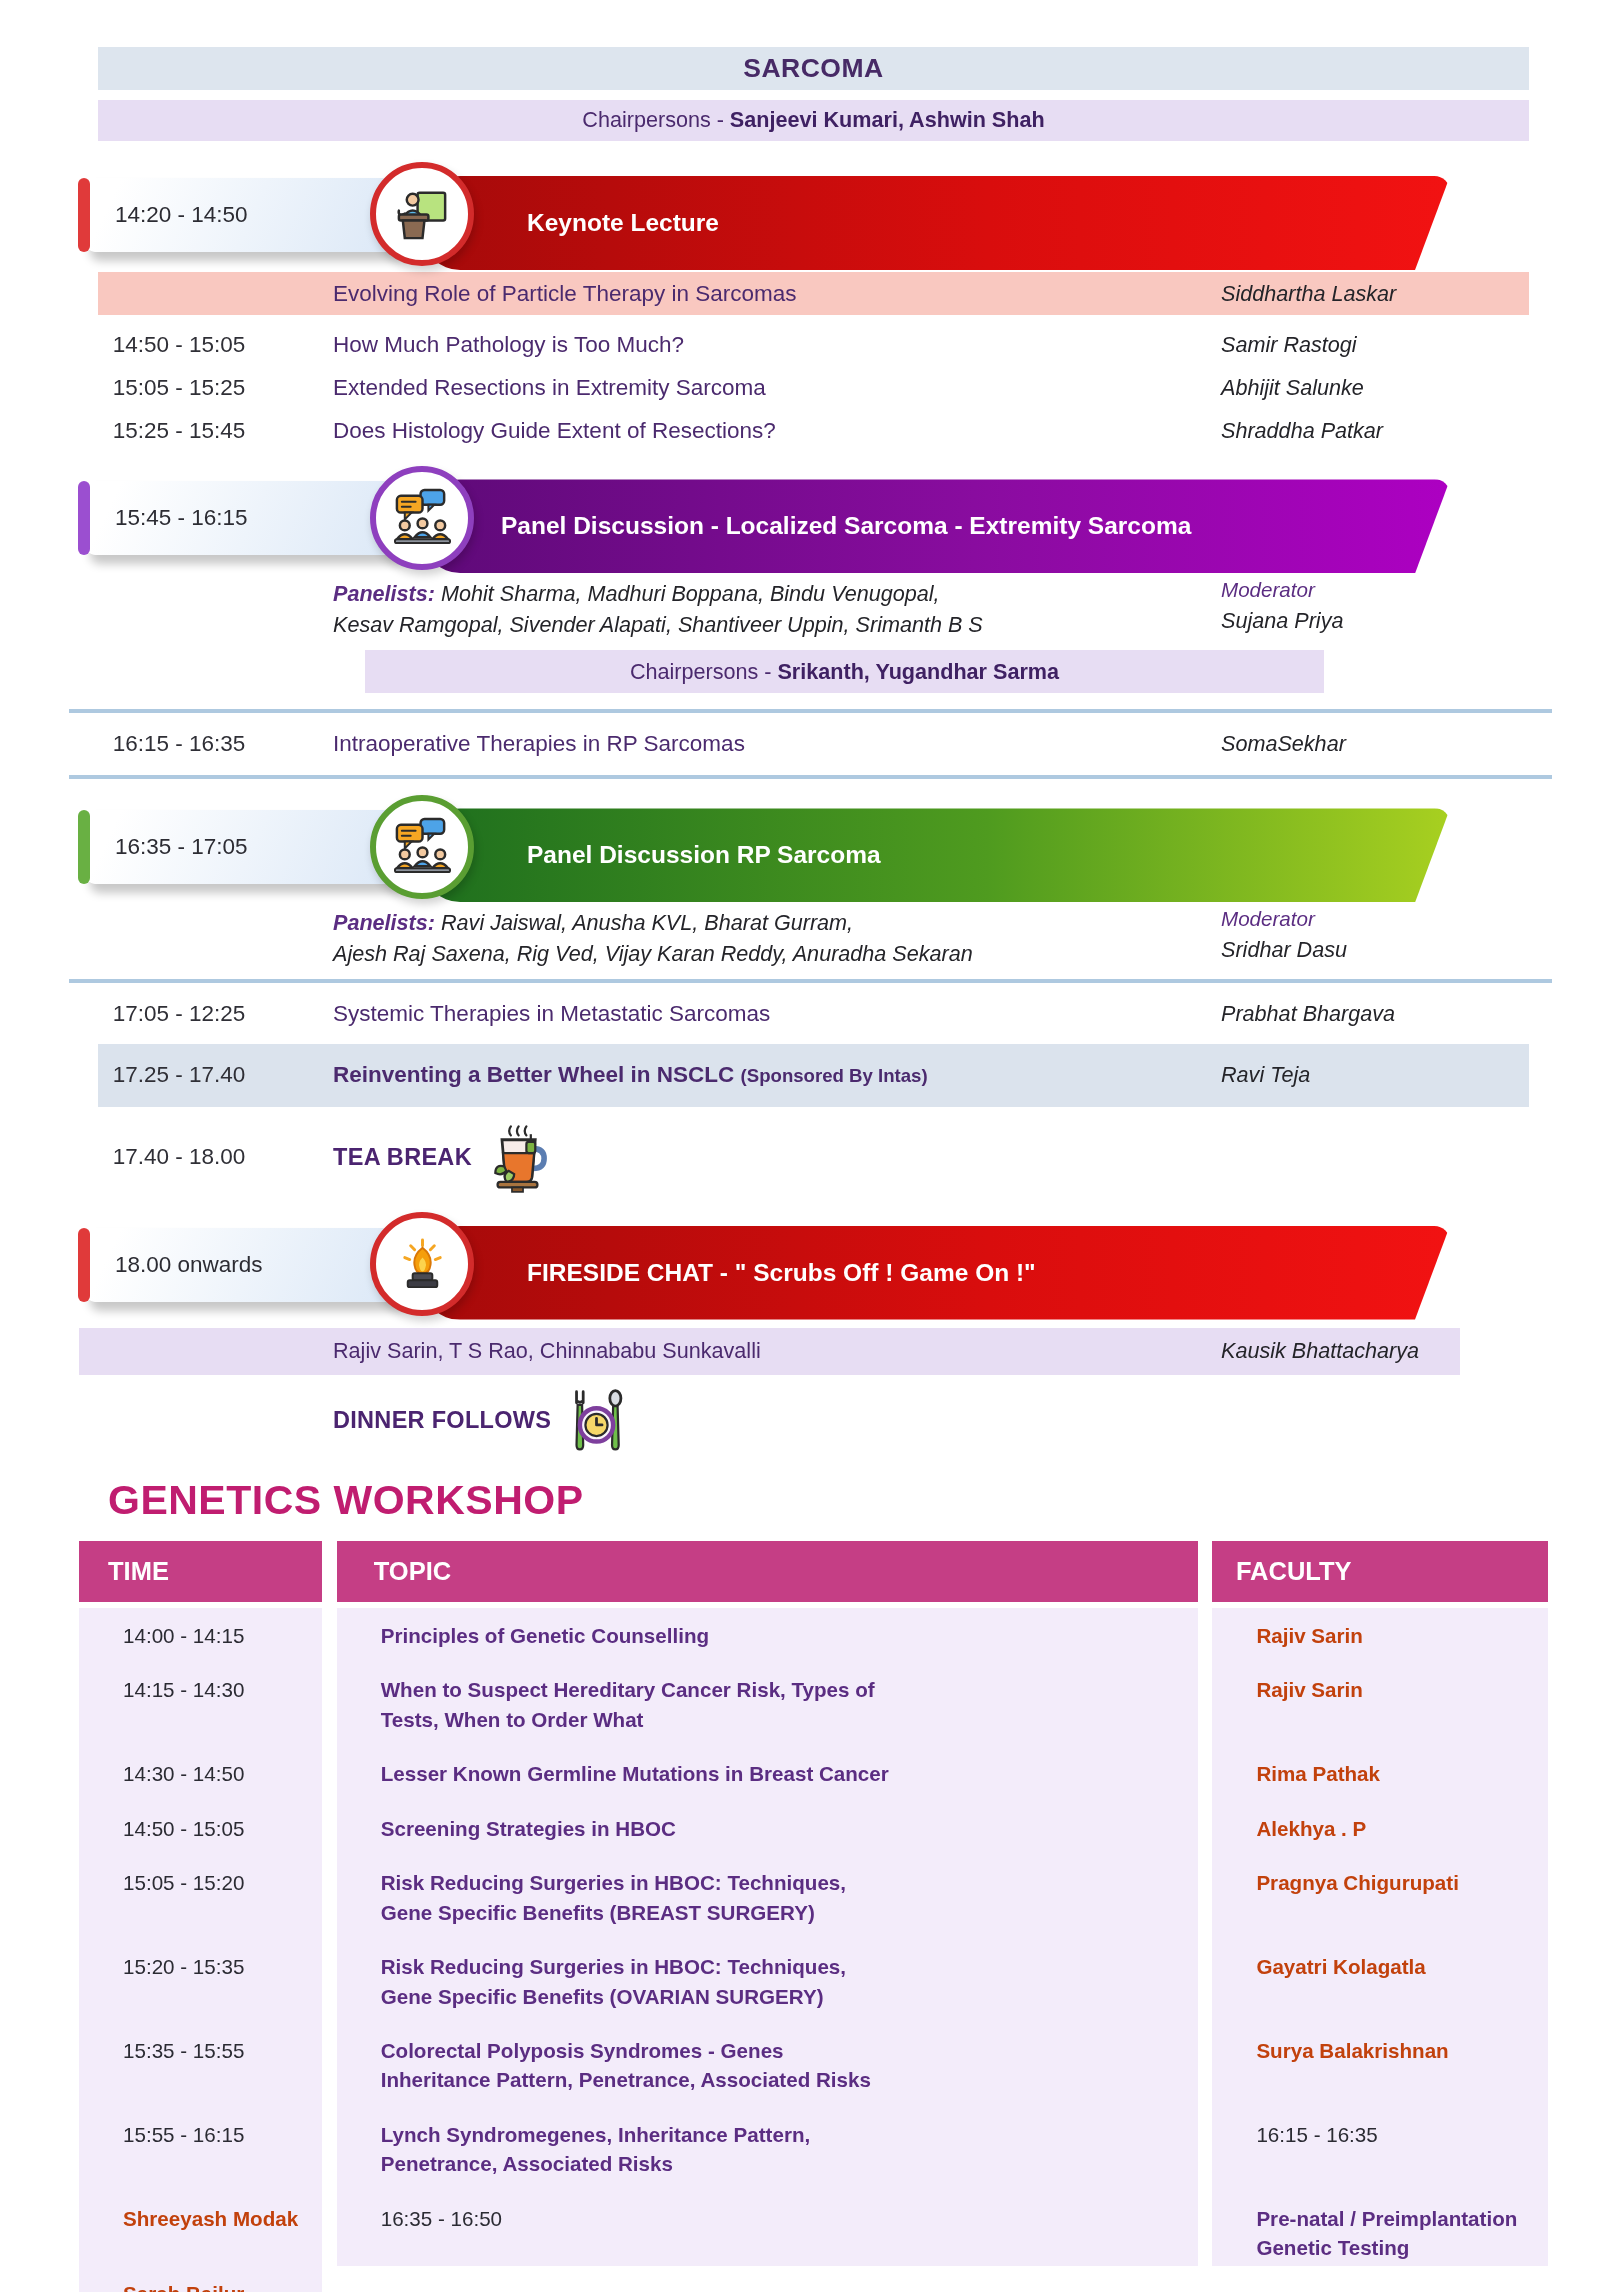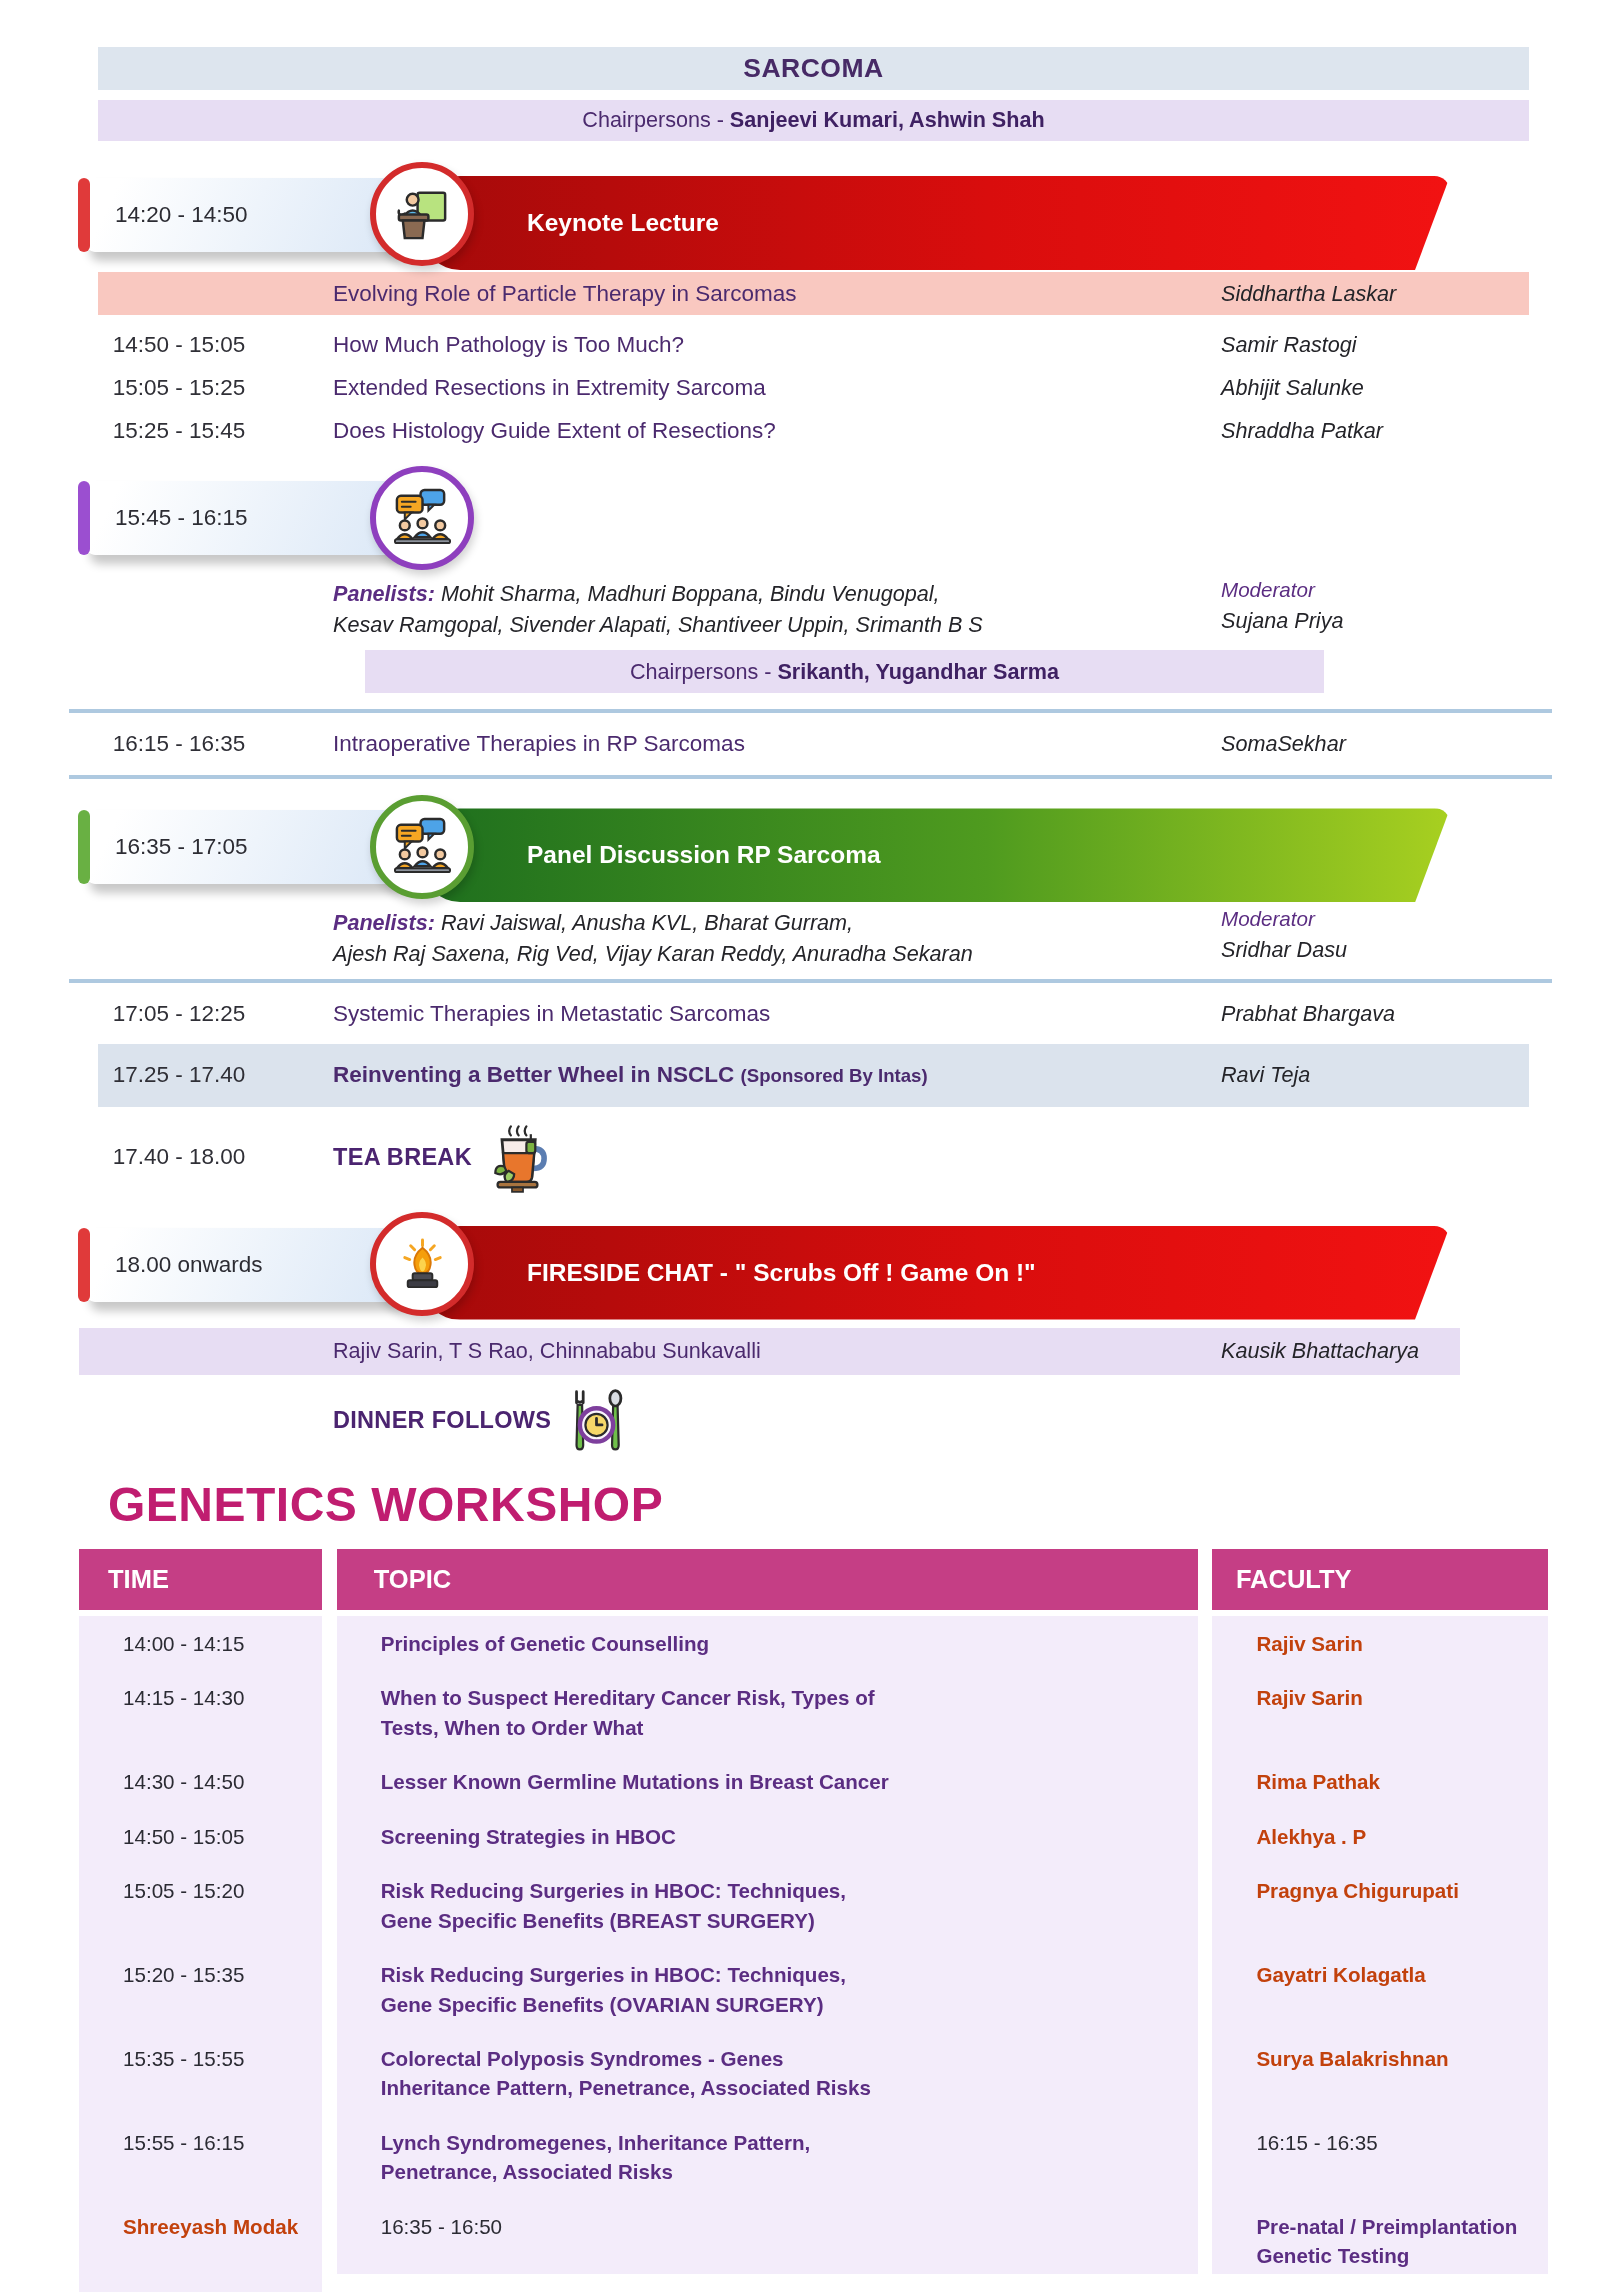--- a/index.html
+++ b/index.html
@@ -73,21 +73,21 @@
   .tea-row .t { width:235px; padding-left:14.7px; font-size:22.5px; color:#2f2f36; }
   .break-label { font-size:23.5px; font-weight:800; color:#4b2470; letter-spacing:0.3px; }
   .tea-row svg, .dinner-row svg { width:71px; height:71px; margin-left:9.8px; }
   .names-band { margin:9.8px 161px 0 79px; background:#e7ddf3; display:grid;
     grid-template-columns:888px auto; padding:10.8px 0 10.8px 254px; align-items:center; }
   .names-band .names { font-size:21.6px; font-weight:500; color:#4b2a6e; }
   .names-band .host { font-size:21.6px; font-style:italic; color:#242429; }
   .dinner-row { display:flex; align-items:center; margin:7.8px 0 0 333px; min-height:74px; }
 
   
-  .gw-title { margin:19.6px 0 17.6px 108px; font-size:48px; font-weight:800; color:#c01d70; letter-spacing:0.5px; }
+  .gw-title { margin:19.6px 0 17.6px 108px; font-size:41px; font-weight:800; color:#c01d70; letter-spacing:0.5px; }
   .gt-header, .gt-body { display:grid; grid-template-columns:243px 861px 336px; column-gap:14.7px;
     margin-left:79px; margin-right:51px; }
   .gt-header .h { background:#c53e85; color:#fff; font-weight:700; font-size:25.5px;
     height:61px; display:flex; align-items:center; }
   .gt-body { margin-top:5.9px; }
   .gt-body .c { background:#f3ecfa; font-size:20.6px; line-height:1.42; padding-top:12.7px; padding-bottom:12.7px;padding-left:44px; }
   .pad-time { padding-left:29px; } .pad-topic { padding-left:37px; } .pad-fac { padding-left:23.5px; }
   .gt-time { color:#2b2b33; }
   .gt-topic { color:#5b2d82; font-weight:600; }
   .gt-fac { color:#c2410c; font-weight:600; }
@@ -144,20 +144,23 @@
   <div class="srow">
     <span class="t">15:25 - 15:45</span>
     <span class="topic">Does Histology Guide Extent of Resections?</span>
     <span class="spk">Shraddha Patkar</span>
   </div>
 
   <div class="banner-row" style="margin-top:13.7px;">
     <div class="time-chip">
       <span class="acc acc-purple"></span>
       <span>15:45 - 16:15</span>
+    </div>
+    <div class="banner-bar bar-purple" style="padding-left:78px;">
+      <span>Panel Discussion - Localized Sarcoma - Extremity Sarcoma</span>
     </div>
     <div class="icon-circle ring-purple">
       <svg viewBox="0 0 64 64">
         <rect x="30" y="4" width="24" height="15" rx="4" fill="#4da3e8" stroke="#2b2b2b" stroke-width="2.5"></rect>
         <path d="M38 19 l0 6 6 -6 z" fill="#4da3e8" stroke="#2b2b2b" stroke-width="2"></path>
         <rect x="6" y="10" width="26" height="17" rx="4" fill="#f5a623" stroke="#2b2b2b" stroke-width="2.5"></rect>
         <path d="M14 27 l0 7 7 -7 z" fill="#f5a623" stroke="#2b2b2b" stroke-width="2"></path>
         <path d="M11 16 h14 M11 21 h9" stroke="#2b2b2b" stroke-width="2" stroke-linecap="round"></path>
         <circle cx="14" cy="40" r="5" fill="#f2c9a0" stroke="#2b2b2b" stroke-width="2.5"></circle>
         <circle cx="32" cy="38" r="5" fill="#f2c9a0" stroke="#2b2b2b" stroke-width="2.5"></circle>

